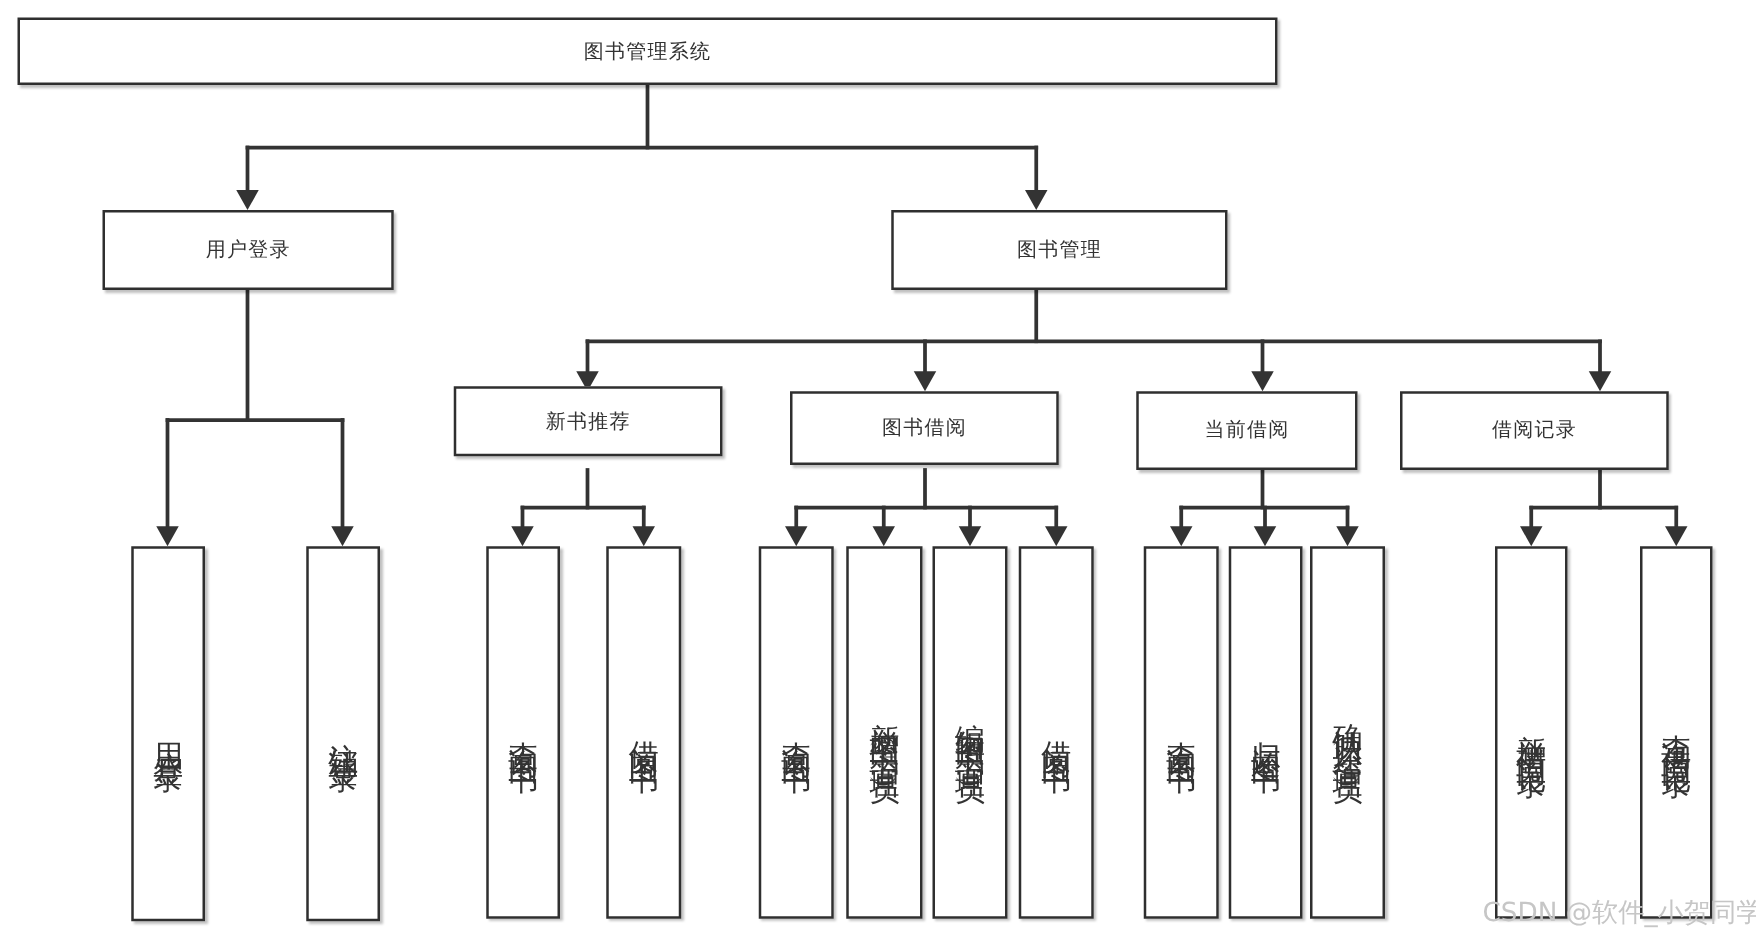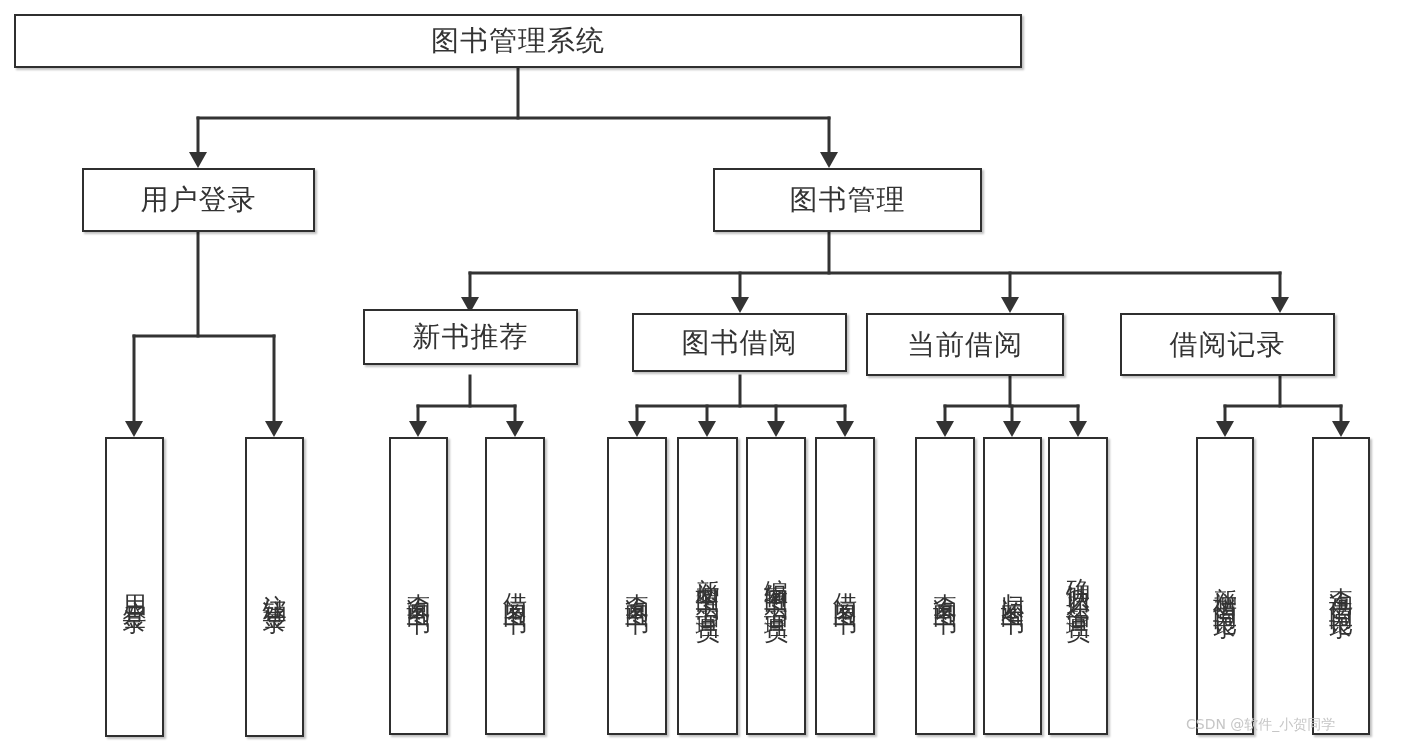--- a/index.html
+++ b/index.html
@@ -18,34 +18,34 @@
     position: absolute;
     box-sizing: border-box;
     background: #ffffff;
     border: 2.5px solid #2f2f2f;
     box-shadow: 2px 2px 2px rgba(0,0,0,0.25);
     display: flex;
     align-items: center;
     justify-content: center;
     color: #333333;
   }
-  .node { font-size: 28px; letter-spacing: 1px; }
+  .node { font-size: 16px; letter-spacing: 1px; }
   .vnode span {
     writing-mode: vertical-rl;
     text-orientation: mixed;
     font-size: 24px;
     letter-spacing: 6px;
     color: #333333;
   }
   .watermark {
     position: absolute;
     left: 1186px;
     top: 716px;
     width: 215px;
-    font-size: 14px;
+    font-size: 21px;
     color: #c6c6c6;
     white-space: nowrap;
     z-index: 5;
   }
 </style>
 </head>
 <body>
 
 <div class="canvas">
 
@@ -109,21 +109,21 @@
     <polygon points="1332,421 1350,421 1341,437"></polygon>
   </svg>
 
   <div class="node" style="left:14px; top:14px; width:1008px; height:54px;">图书管理系统</div>
 
   <div class="node" style="left:82px; top:168px; width:233px; height:64px;">用户登录</div>
   <div class="node" style="left:713px; top:168px; width:269px; height:64px;text-align:right;">图书管理</div>
 
   <div class="node" style="left:363px; top:309px; width:215px; height:56px;">新书推荐</div>
   <div class="node" style="left:632px; top:313px; width:215px; height:59px;">图书借阅</div>
-  <div class="node" style="left:866px; top:313px; width:198px; height:63px;font-family:Liberation Serif, serif;">当前借阅</div>
+  <div class="node" style="left:909px; top:313px; width:177px; height:63px;font-family:Liberation Serif, serif;">当前借阅</div>
   <div class="node" style="left:1120px; top:313px; width:215px; height:63px;">借阅记录</div>
 
   <div class="vnode" style="left:105px; top:437px; width:59px; height:300px;">
     <span>用户登录</span>
   </div>
   <div class="vnode" style="left:245px; top:437px; width:59px; height:300px;">
     <span>注销登录</span>
   </div>
 
   <div class="vnode" style="left:389px; top:437px; width:59px; height:298px;">

